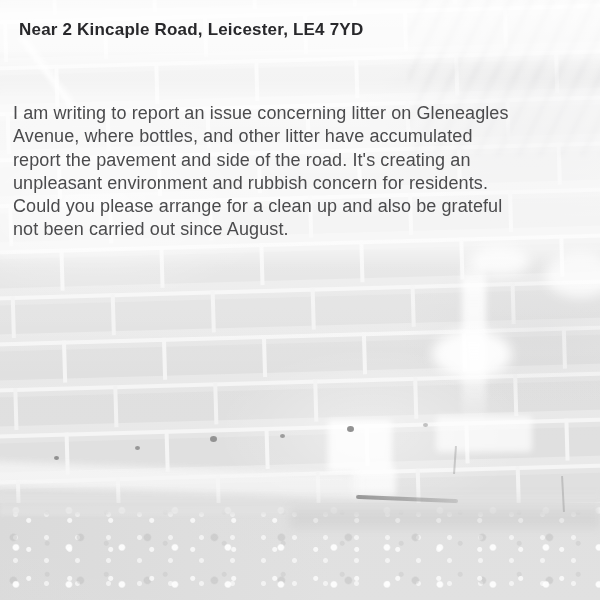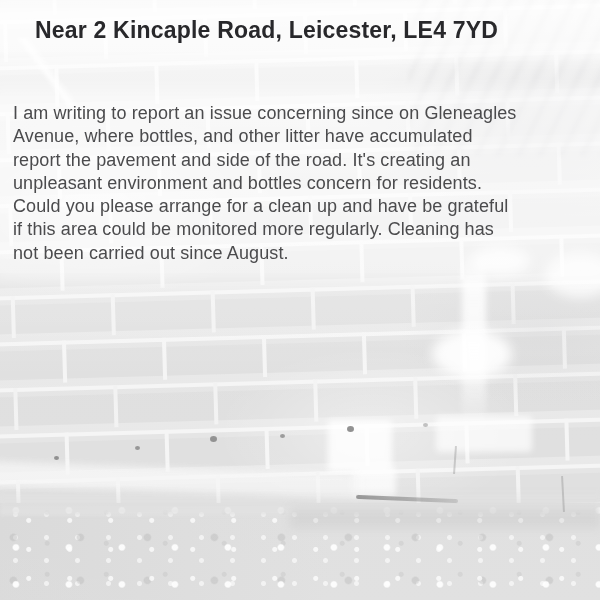--- a/index.html
+++ b/index.html
@@ -158,23 +158,23 @@
   }
 
   
   .title-band {
     position: absolute; left: 0; right: 0; top: 8px; height: 44px;
     background: rgba(255,255,255,0.50);
     box-shadow: 0 0 14px 8px rgba(255,255,255,0.50);
     display: flex; align-items: center;
   }
   .title {
-    margin: 16px;
+    margin: 0;
     padding-left: 19px;
-    font-size: 23px;
+    font-size: 17px;
     font-weight: bold;
     letter-spacing: 0.2px;
     color: #28282b;
   }
 
   .body-band {
     position: absolute; left: 0; right: 0; top: 96px;
     padding: 6px 0 8px 13px;
     background: rgba(255,255,255,0.44);
     box-shadow: 0 0 14px 8px rgba(255,255,255,0.44);
@@ -213,22 +213,21 @@
     <div class="scratch s1"></div>
     <div class="scratch s2"></div>
     <div class="wash"></div>
   </div>
 
   <div class="title-band">
     <h1 class="title">Near 2 Kincaple Road, Leicester, LE4 7YD</h1>
   </div>
 
   <div class="body-band">
-    <p>I am writing to report an issue concerning since on Gleneagles</p>
+    <p>I am writing to report an issue concerning litter on Gleneagles</p>
     <p>Avenue, where bottles, and other litter have accumulated</p>
     <p>report the pavement and side of the road. It's creating an</p>
-    <p>unpleasant environment and bottles concern for residents.</p>
-    <p>Could you please arrange for a clean up and have be grateful</p>
-    <p>if this area could be monitored more regularly. Cleaning has</p>
+    <p>unpleasant environment and rubbish concern for residents.</p>
+    <p>Could you please arrange for a clean up and also be grateful</p>
     <p>not been carried out since August.</p>
   </div>
 
 </div>
 
 </body></html>

